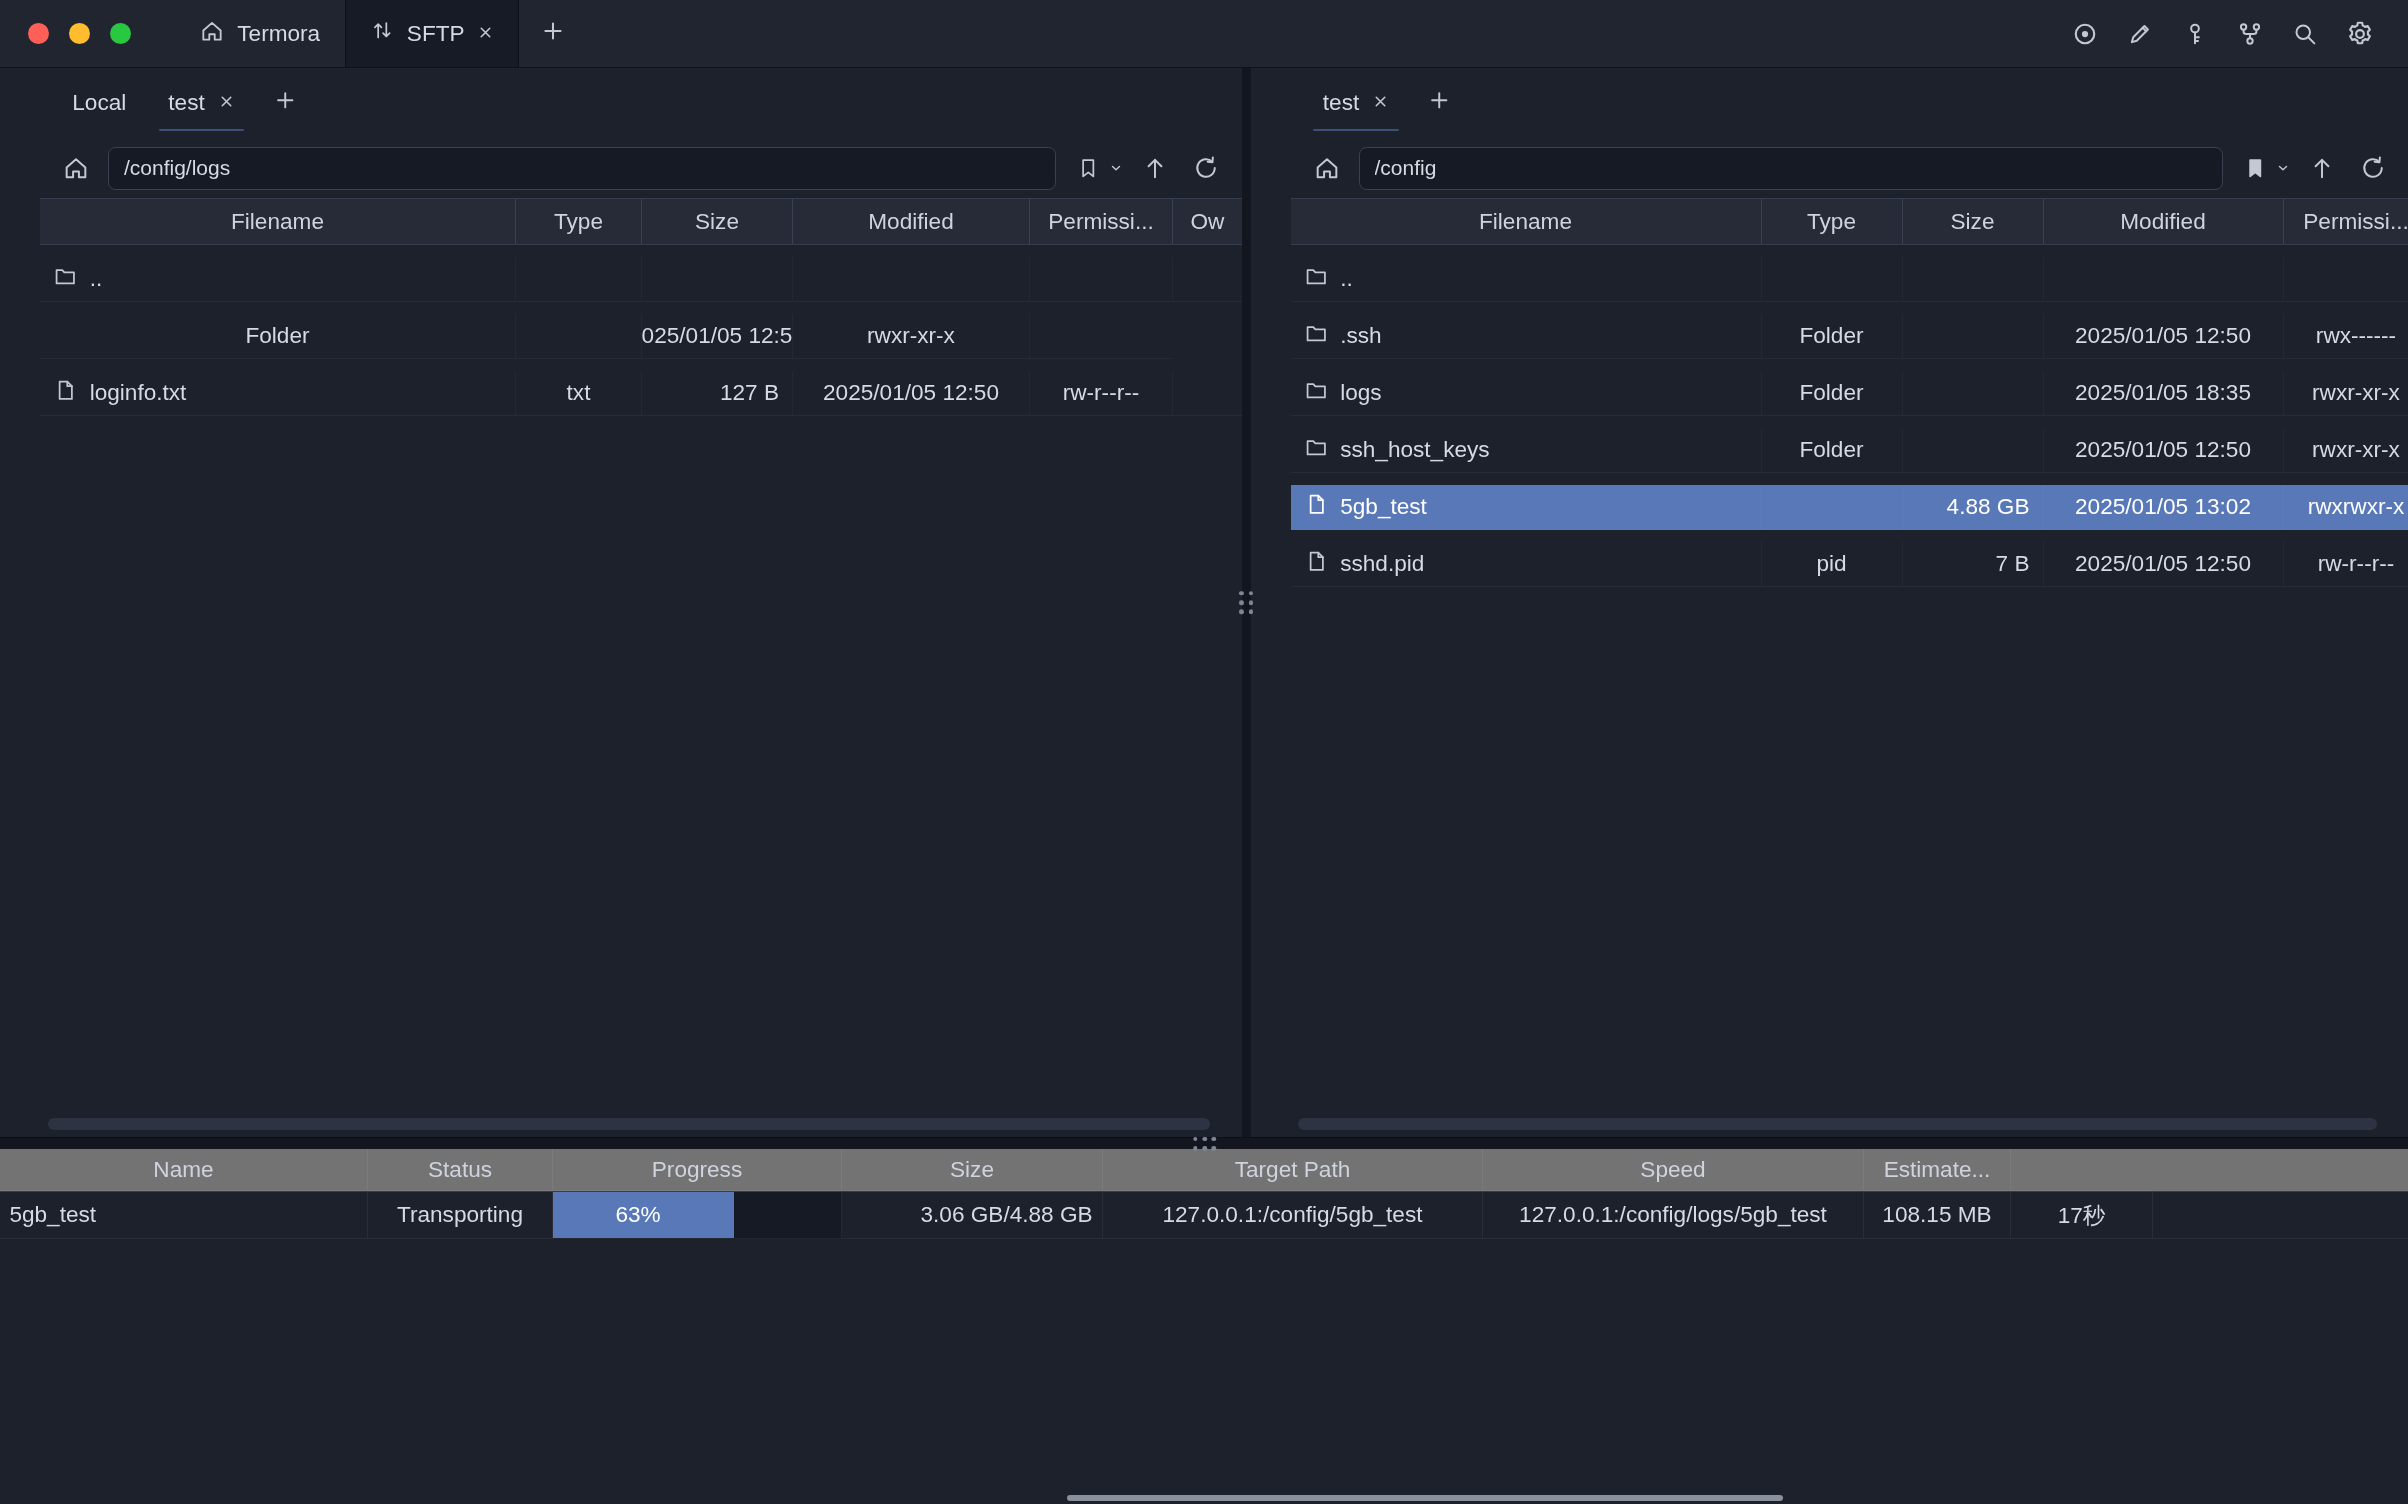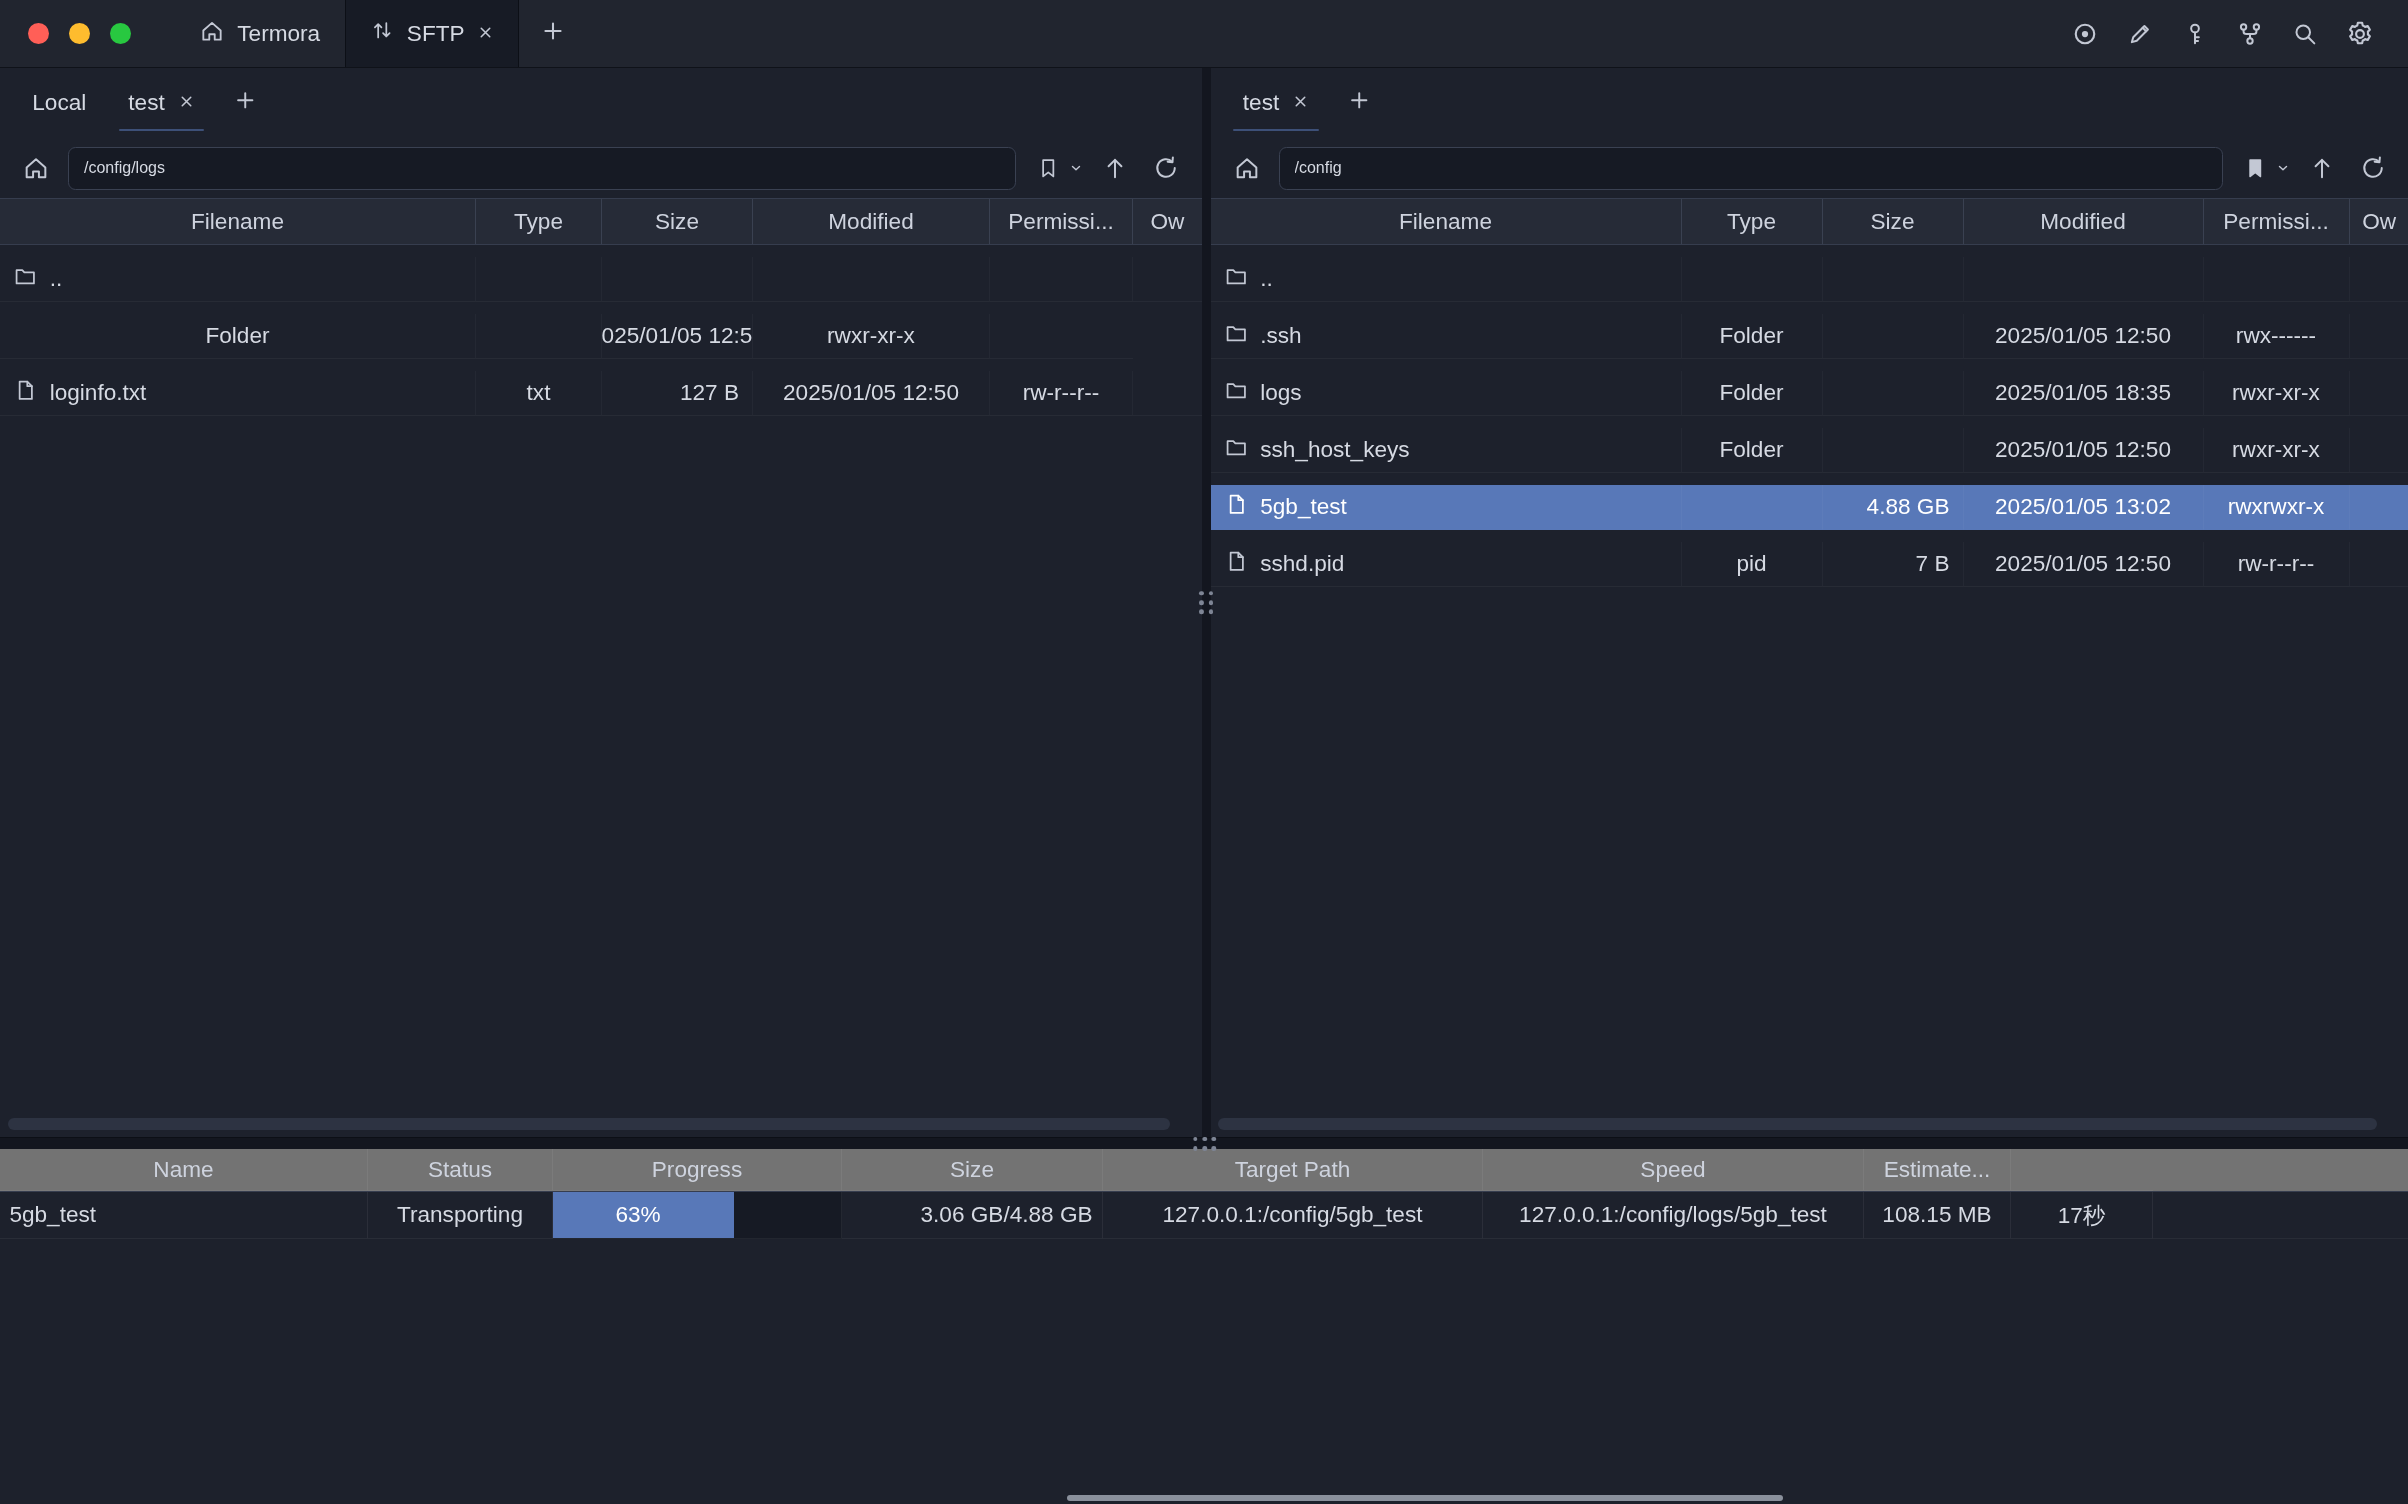--- a/index.html
+++ b/index.html
@@ -26,39 +26,39 @@
   .titlebar .add-tab { display: flex; align-items: center; padding: 0 21px; }
   .titlebar-icons { margin-left: auto; display: flex; align-items: center; gap: 21px; padding-right: 32px; }
   .tb-btn { width: 34px; height: 34px; display: flex; align-items: center; justify-content: center; }
 
   
   .ic { stroke: #c3c8d4; fill: none; stroke-width: 1.7; stroke-linecap: round; stroke-linejoin: round; }
   .ic.fillme { fill: #c3c8d4; }
 
   
   .main { flex: 0 0 1069px; display: flex; min-height: 0; }
-  .pane { background: #1d212c; display: flex; flex-direction: column; min-width: 0; }
+  .pane { background: #1d212c; display: flex; flex-direction: column; min-width: 0; margin-left: 40px; }
   .pane.left { flex: 0 0 1202px; width: 1202px; }
   .pane.right { flex: 1; }
   .vdivider { flex: 0 0 8.5px; background: #13161f; position: relative; }
   .vgrip { position: absolute; top: 50%; left: 50%; transform: translate(-50%,-50%);
            display: grid; grid-template-columns: repeat(2, 4.7px); grid-template-rows: repeat(3, 4.7px); gap: 4.7px; }
   .dot { width: 4.7px; height: 4.7px; border-radius: 50%; background: #7e8595; }
 
   
   .pane-tabs { flex: 0 0 70px; display: flex; align-items: stretch; padding: 0 11.3px; }
   .ptab { display: flex; align-items: center; gap: 13px; padding: 0 21px; position: relative; white-space: nowrap; }
   .ptab.active::after { content: ""; position: absolute; left: 11.3px; right: 11.3px; bottom: 6.6px; height: 2.8px;
                         border-radius: 1.9px; background: var(--accent, #5878b8); opacity: .55; }
   .ptab-add { display: flex; align-items: center; padding: 0 17px; }
 
   
   .pathbar { flex: 0 0 60px; display: flex; align-items: center; gap: 13px; padding: 0 17px; }
   .path-input { flex: 1; min-width: 0; height: 43px; background: #161a24; border: 1.4px solid #3a4152;
-                border-radius: 7.5px; color: #d6dae3; font-size: 16px; padding: 0 15px; font-family: inherit; outline: none; }
+                border-radius: 7.5px; color: #d6dae3; font-size: 21px; padding: 0 15px; font-family: inherit; outline: none; }
   .bookmark-group { display: flex; align-items: center; gap: 1.9px; }
   .icon-btn { display: flex; align-items: center; justify-content: center; width: 38px; height: 38px; }
 
   
   .filetable { flex: 1; position: relative; display: flex; flex-direction: column; overflow: hidden; gap: 12px; }
   .grid { display: grid; width: 100%; }
   .pane.left  .grid { grid-template-columns: 476px 126px 151px 237px 143px minmax(0,1fr); }
   .pane.right .grid { grid-template-columns: 471px 141px 141px 240px 146px minmax(0,1fr); }
   .thead { flex: 0 0 47px; height: 47px; background: #262b37; border-top: 0.9px solid #363d4e; border-bottom: 0.9px solid #363d4e; color: #ced3de; }
   .th { display: flex; align-items: center; justify-content: center; height: 100%;

